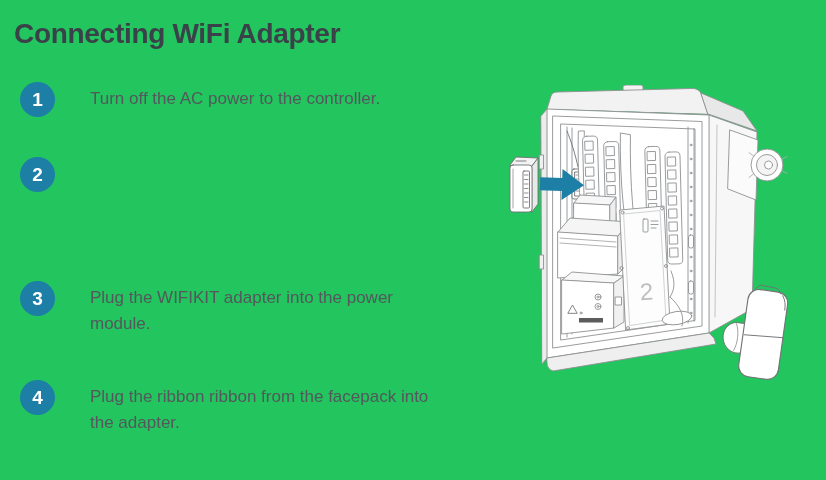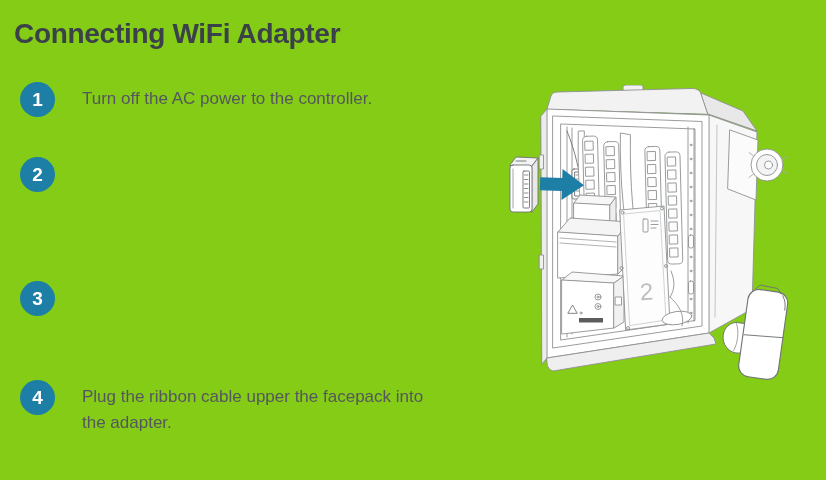--- a/index.html
+++ b/index.html
@@ -1,24 +1,24 @@
 <!DOCTYPE html>
 <html><head>
 <meta charset="utf-8">
 <style>
   html,body{margin:0;padding:0;background:#ffffff;}
-  #page{position:relative;width:826px;height:480px;background:#84cc16;overflow:hidden;
+  #page{position:relative;width:826px;height:480px;background:#22c55e;overflow:hidden;
         font-family:"Liberation Sans",sans-serif;}
   .page-title{position:absolute;left:14px;top:18px;margin:0;font-size:28px;font-weight:bold;
         letter-spacing:-0.3px;color:#3a4148;}
   .step{position:absolute;left:20px;display:flex;align-items:flex-start;gap:23px;}
   .step-badge{flex:0 0 auto;width:35px;height:35px;border-radius:50%;background:#1d7fa6;
         color:#ffffff;font-size:19px;font-weight:bold;display:flex;align-items:center;
         justify-content:center;}
-  .step-text{margin:4px;margin-top:4px;width:362px;font-size:17px;line-height:26px;color:#54585c;}
+  .step-text{margin:12px;margin-top:4px;width:362px;font-size:17px;line-height:26px;color:#54585c;}
   #step-1{top:82px;}
   #step-2{top:157px;}
   #step-3{top:281px;}
   #step-4{top:380px;}
   .illustration{position:absolute;left:495px;top:85px;width:300px;height:300px;}
 </style>
 </head>
 <body>
 
 <div id="page">
@@ -29,25 +29,26 @@
     <span class="step-badge">1</span>
     <p class="step-text">Turn off the AC power to the controller.</p>
   </div>
 
   <div class="step" id="step-2">
     <span class="step-badge">2</span>
   </div>
 
   <div class="step" id="step-3">
     <span class="step-badge">3</span>
+    <p class="step-text">Plug the WIFIKIT adapter into the power module.</p>
   </div>
 
   <div class="step" id="step-4">
     <span class="step-badge">4</span>
-    <p class="step-text">Plug the ribbon cable upper the facepack into the adapter.</p>
+    <p class="step-text">Plug the ribbon ribbon from the facepack into the adapter.</p>
   </div>
 
   <svg class="illustration" viewBox="0 0 300 300" xmlns="http://www.w3.org/2000/svg">
     <g stroke="#8f9193" stroke-width="0.9" fill="none" stroke-linejoin="round" stroke-linecap="round">
 
       <g>
         <rect x="128" y="0" width="20" height="6" rx="2" fill="#f2f2f2"></rect>
         <path d="M52,24 L56,11 Q57,7 63,7 L196,3.5 Q203,3 206,8 L213,29 Z" fill="#f2f2f2"></path>
         <path d="M206,8 L248,26 L262,46 L213,29 Z" fill="#e8e8e8"></path>
       </g>

